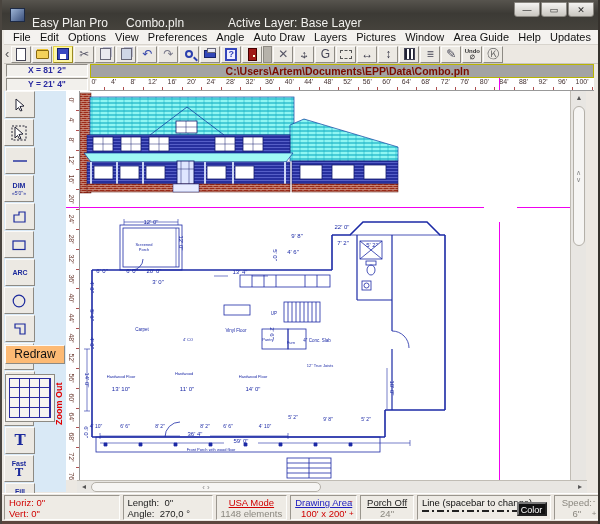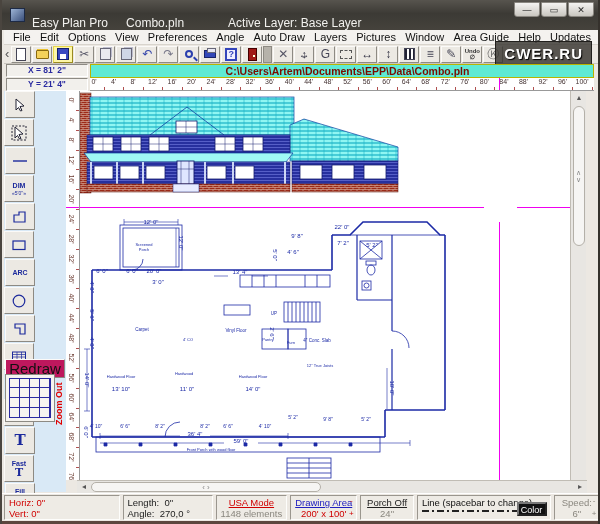--- a/index.html
+++ b/index.html
@@ -42,21 +42,21 @@
   .i-selbox{width:12px;height:9px;border:1px dashed #555;}
   .i-cols{width:11px;height:12px;background:repeating-linear-gradient(90deg,#223 0 2px,#fff 2px 4px);border:1px solid #445;}
   .i-move{position:relative;width:13px;height:13px;}
   .i-move .m1,.i-move .m2{position:absolute;left:0;top:0;width:13px;height:13px;font-size:11px;line-height:13px;text-align:center;color:#334;}
   .i-undo0{font-size:6px;line-height:6px;text-align:center;color:#333;font-weight:bold;}
   #watermark{position:absolute;right:8px;top:-4px;height:24px;padding:2px 8px;background:rgba(55,52,48,.82);
     border:1px solid #211f1c;color:#fff;font-weight:bold;font-size:15px;letter-spacing:1px;line-height:19px;text-shadow:1px 1px 1px #000;}
   
   .xybox{position:absolute;left:4px;width:82px;height:13px;background:#f2f0ec;border:1px solid;border-color:#8d8a83 #fff #fff #8d8a83;
     font-size:8.5px;font-weight:bold;color:#2a2aa0;text-align:center;line-height:11px;}
-  #pathbar{position:absolute;left:88px;top:64px;width:504px;height:14px;background:#5eead4;border:1px solid #b8b400;
+  #pathbar{position:absolute;left:88px;top:64px;width:504px;height:14px;background:#a3a3a3;border:1px solid #b8b400;
     color:#7a0c00;font-size:10.5px;font-weight:bold;text-align:center;line-height:12px;white-space:nowrap;padding-left:11px;}
   #hruler{position:absolute;left:88px;top:78px;width:504px;height:13px;background:#fff;border-bottom:1px solid #999;overflow:hidden;}
   .hlab{position:absolute;top:0;font-size:7px;color:#433;transform:translateX(-50%);}
   .htick{position:absolute;bottom:0;width:1px;height:3px;background:#b05050;}
   #vruler{position:absolute;left:64px;top:91px;width:14px;height:389px;background:#fff;border-right:1px solid #999;overflow:hidden;}
   .vlab{position:absolute;left:2px;font-size:7px;color:#6a3a30;writing-mode:vertical-rl;transform:translateY(-50%);}
   .vtick{position:absolute;right:0;width:3px;height:1px;background:#b05050;}
   .xhair-tick-h{position:absolute;top:0;width:1px;height:13px;background:#f000f0;}
   .xhair-tick-v{position:absolute;left:0;width:14px;height:1px;background:#f000f0;}
   
@@ -64,22 +64,22 @@
   #toolgrid{display:flex;flex-wrap:wrap;width:62px;}
   .tool{width:30px;height:27px;margin:0 1px 1px 0;background:#ece9e3;border:1px solid;border-color:#fbfaf8 #8d8a83 #8d8a83 #fbfaf8;
     display:flex;flex-direction:column;align-items:center;justify-content:center;color:#1c2a9c;overflow:hidden;}
   .tool:nth-child(odd){margin-left:1px;}
   .tlabel{font-size:7px;font-weight:bold;color:#1c2a9c;line-height:8px;}
   .tsub{font-size:5px;color:#1c2a9c;line-height:6px;}
   .tb-text-tool .tlabel{font-family:"DejaVu Serif",serif;font-size:15px;line-height:15px;}
   .tb-fast-text-tool .tsub{font-family:"DejaVu Serif",serif;font-size:11px;font-weight:bold;line-height:10px;}
   .fillhatch{width:20px;height:8px;margin-top:1px;border:1px solid #1c2a9c;
     background:repeating-linear-gradient(0deg,#fff 0 1px,#1c2a9c 1px 2px);}
-  #redrawbtn{position:absolute;left:1px;top:268px;width:60px;height:19px;background:#be185d;border:1px solid;
-    border-color:#fbfaf8 #8d8a83 #8d8a83 #fbfaf8;font-size:15px;color:#111;text-align:center;line-height:17px;}
+  #redrawbtn{position:absolute;left:1px;top:254px;width:60px;height:19px;background:#fdba74;border:1px solid;
+    border-color:#fbfaf8 #8d8a83 #8d8a83 #fbfaf8;font-size:12px;color:#111;text-align:center;line-height:17px;}
   #gridbtn{position:absolute;left:1px;top:283px;width:50px;height:48px;background:#f6f4f0;border:1px solid #8d8a83;padding:3px;}
   #gridbtn .g{width:100%;height:100%;border:1px solid #2a2aa0;
     background:
       repeating-linear-gradient(90deg,transparent 0 9px,#2a2aa0 9px 10px),
       repeating-linear-gradient(0deg,transparent 0 9px,#2a2aa0 9px 10px);}
   #zoomout{position:absolute;left:50px;top:283px;width:12px;height:60px;color:#e00000;font-size:9px;font-weight:bold;
     writing-mode:vertical-rl;transform:rotate(180deg);text-align:center;letter-spacing:0;}
   
   #canvas{position:absolute;left:78px;top:91px;width:490px;height:389px;background:#fff;}
   
@@ -217,21 +217,20 @@
         <span class="tbtn">
           <span class="tbi " style="color: rgb(68, 68, 85);">✎</span>
         </span>
         <span class="tbtn">
           <span class="tbi i-undo0">Undo<br>∅</span>
         </span>
         <span class="tbtn">
           <span class="tbi " style="color: rgb(102, 102, 102);">Ⓚ</span>
         </span>
       </span>
-    <span id="watermark">CWER.RU</span>
   </div>
 
   <div class="xybox" style="top:64px">X = 81' 2"</div>
   <div class="xybox" style="top:78px">Y = 21' 4"</div>
   <div id="pathbar">C:\Users\Artem\Documents\EPP\Data\Combo.pln</div>
   <div id="hruler">
       <span class="hlab" style="left: 4px;">0'</span>
       <span class="htick" style="left: 13.8px;"></span>
       <span class="hlab" style="left: 23.52px;">4'</span>
       <span class="htick" style="left: 33.32px;"></span>
@@ -598,21 +597,21 @@
     <div class="spanel" id="p-length">
       <div><span>Length:</span>&nbsp;&nbsp;<span>0"</span></div>
       <div><span>Angle:</span>&nbsp;&nbsp;<span>270,0 °</span></div>
     </div>
     <div class="spanel" id="p-mode">
       <div class="red u">USA Mode</div>
       <div class="dim">1148 elements</div>
     </div>
     <div class="spanel" id="p-area">
       <div class="navy u">Drawing Area</div>
-      <div class="red">200' x 100'</div>
+      <div class="red">100' x 200'</div>
       <span class="mini red" style="top:1px">-</span>
       <span class="mini red" style="bottom:1px">+</span>
     </div>
     <div class="spanel" id="p-snap">
       <div class="u">Porch Off</div>
       <div class="dim">24"</div>
     </div>
     <div class="spanel" id="p-line">
       <div>Line  (spacebar to change)</div>
       <div id="dashdot"></div>

